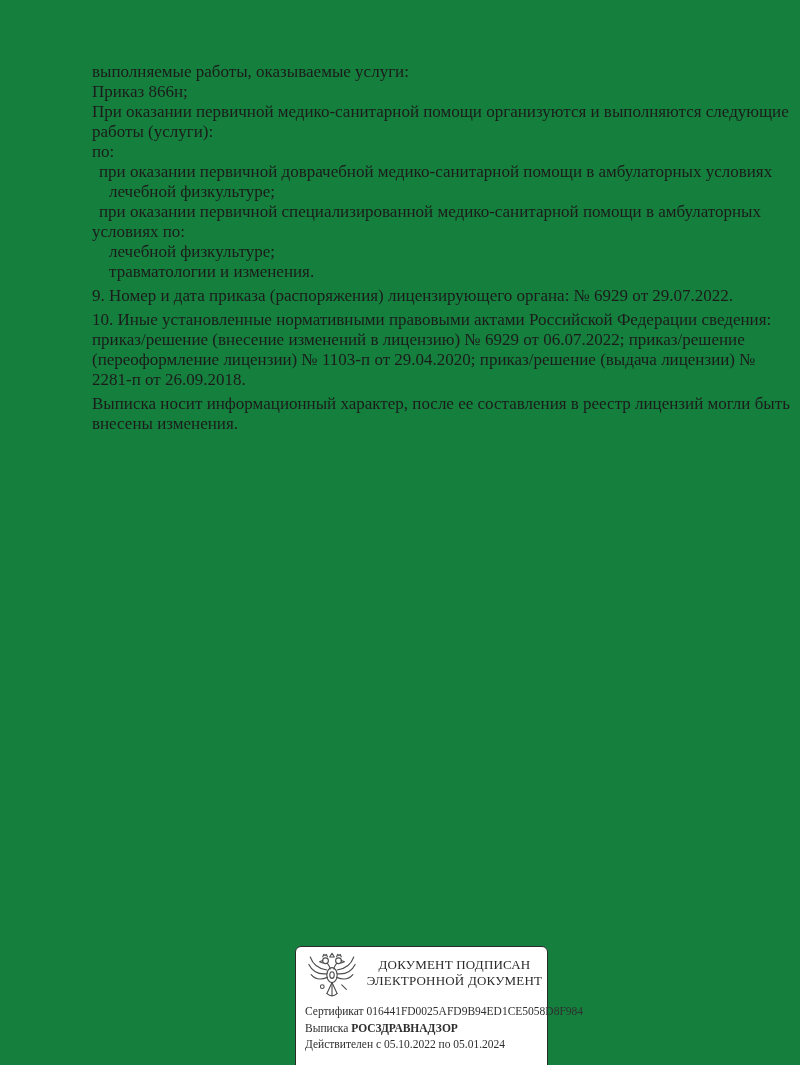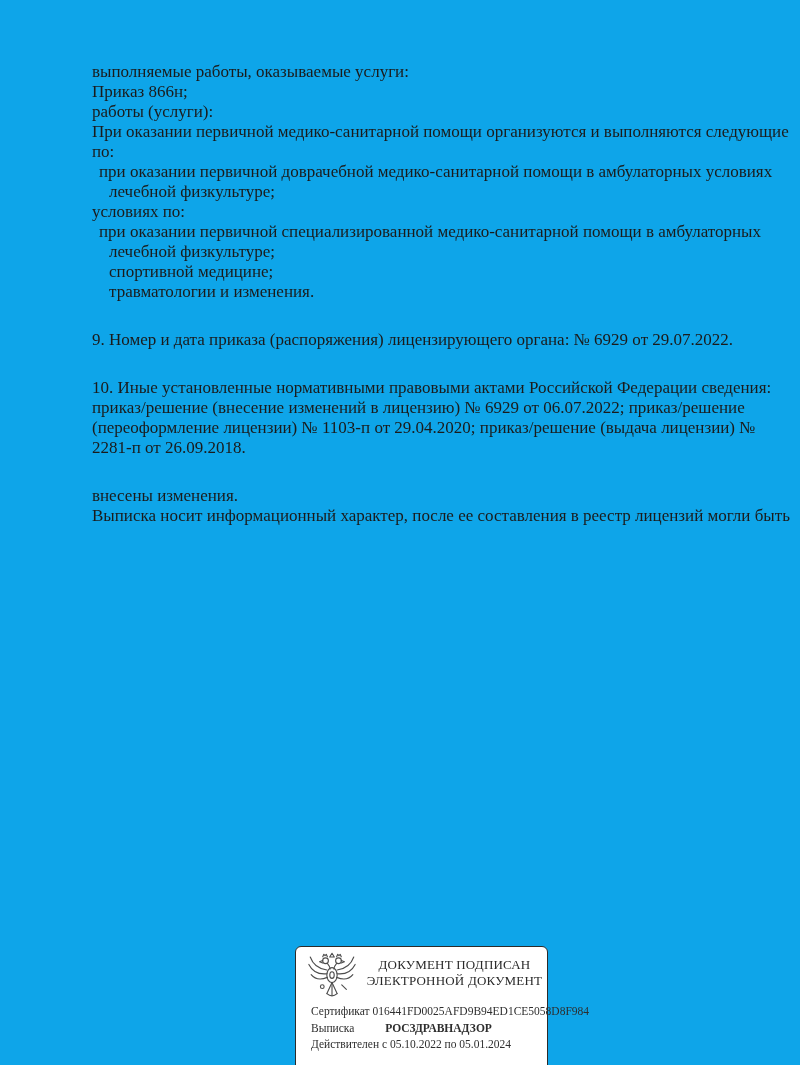--- a/index.html
+++ b/index.html
@@ -4,32 +4,32 @@
 <style>
   html, body { margin: 0; padding: 0; }
   body {
     width: 800px; height: 1065px;
     background: #ffffff;
     font-family: "Liberation Serif", "DejaVu Serif", serif;
   }
   .page {
     position: relative;
     width: 800px; height: 1065px;
-    background: #0ea5e9;
+    background: #15803d;
     color: #1b1b1b;
     overflow: hidden;
   }
   .doc-text {
     position: absolute;
     left: 92px; top: 62px;
     width: 668px;
     font-size: 17px;
     line-height: 20px;
   }
-  .para + .para { margin-top: 28px; }
+  .para + .para { margin-top: 4px; }
   .line { white-space: nowrap; min-height: 20px; }
   .line.i1 { padding-left: 7px; }
   .line.i2 { padding-left: 17px; }
 
   
   .stamp {
     position: absolute;
     left: 295px; top: 946px;
     width: 253px; height: 135px;
     border: 1.5px solid #2b2b2b;
@@ -52,61 +52,60 @@
     text-align: center;
     padding-top: 10px;
     font-size: 13px;
     line-height: 16px;
     letter-spacing: 0.2px;
     color: #2a2a2a;
     white-space: nowrap;
   }
   .stamp-details {
     position: absolute;
-    left: 15px; right: 4px; top: 56px;
+    left: 9px; right: 4px; top: 56px;
     font-size: 11.5px;
     line-height: 16.5px;
     color: #2e2e2e;
     white-space: nowrap;
   }
-  .stamp-details .owner-value { font-weight: bold; margin-left: 28px; }
+  .stamp-details .owner-value { font-weight: bold; }
   svg .ln { fill: none; stroke: #4d4d4d; stroke-width: 1.2; stroke-linecap: round; stroke-linejoin: round; }
 </style>
 </head>
 <body>
 
 <div class="page">
 
   <div class="doc-text">
       <div class="para">
         <div class="line i0">выполняемые работы, оказываемые услуги:</div>
         <div class="line i0">Приказ 866н;</div>
+        <div class="line i0">При оказании первичной медико-санитарной помощи организуются и выполняются следующие</div>
         <div class="line i0">работы (услуги):</div>
-        <div class="line i0">При оказании первичной медико-санитарной помощи организуются и выполняются следующие</div>
         <div class="line i0">по:</div>
         <div class="line i1">при оказании первичной доврачебной медико-санитарной помощи в амбулаторных условиях</div>
         <div class="line i2">лечебной физкультуре;</div>
+        <div class="line i1">при оказании первичной специализированной медико-санитарной помощи в амбулаторных</div>
         <div class="line i0">условиях по:</div>
-        <div class="line i1">при оказании первичной специализированной медико-санитарной помощи в амбулаторных</div>
         <div class="line i2">лечебной физкультуре;</div>
-        <div class="line i2">спортивной медицине;</div>
         <div class="line i2">травматологии и изменения.</div>
       </div>
       <div class="para">
         <div class="line i0">9. Номер и дата приказа (распоряжения) лицензирующего органа: № 6929 от 29.07.2022.</div>
       </div>
       <div class="para">
         <div class="line i0">10. Иные установленные нормативными правовыми актами Российской Федерации сведения:</div>
         <div class="line i0">приказ/решение (внесение изменений в лицензию) № 6929 от 06.07.2022; приказ/решение</div>
         <div class="line i0">(переоформление лицензии) № 1103-п от 29.04.2020; приказ/решение (выдача лицензии) №</div>
         <div class="line i0">2281-п от 26.09.2018.</div>
       </div>
       <div class="para">
+        <div class="line i0">Выписка носит информационный характер, после ее составления в реестр лицензий могли быть</div>
         <div class="line i0">внесены изменения.</div>
-        <div class="line i0">Выписка носит информационный характер, после ее составления в реестр лицензий могли быть</div>
       </div>
     </div>
 
   <div class="stamp">
     <div class="stamp-top">
       <div class="stamp-emblem">
         <svg width="56" height="50" viewBox="0 0 58 54">
 
           <path class="ln" d="M26.5 6.5 L29 2.5 L31.5 6.5 Z"></path>
 

